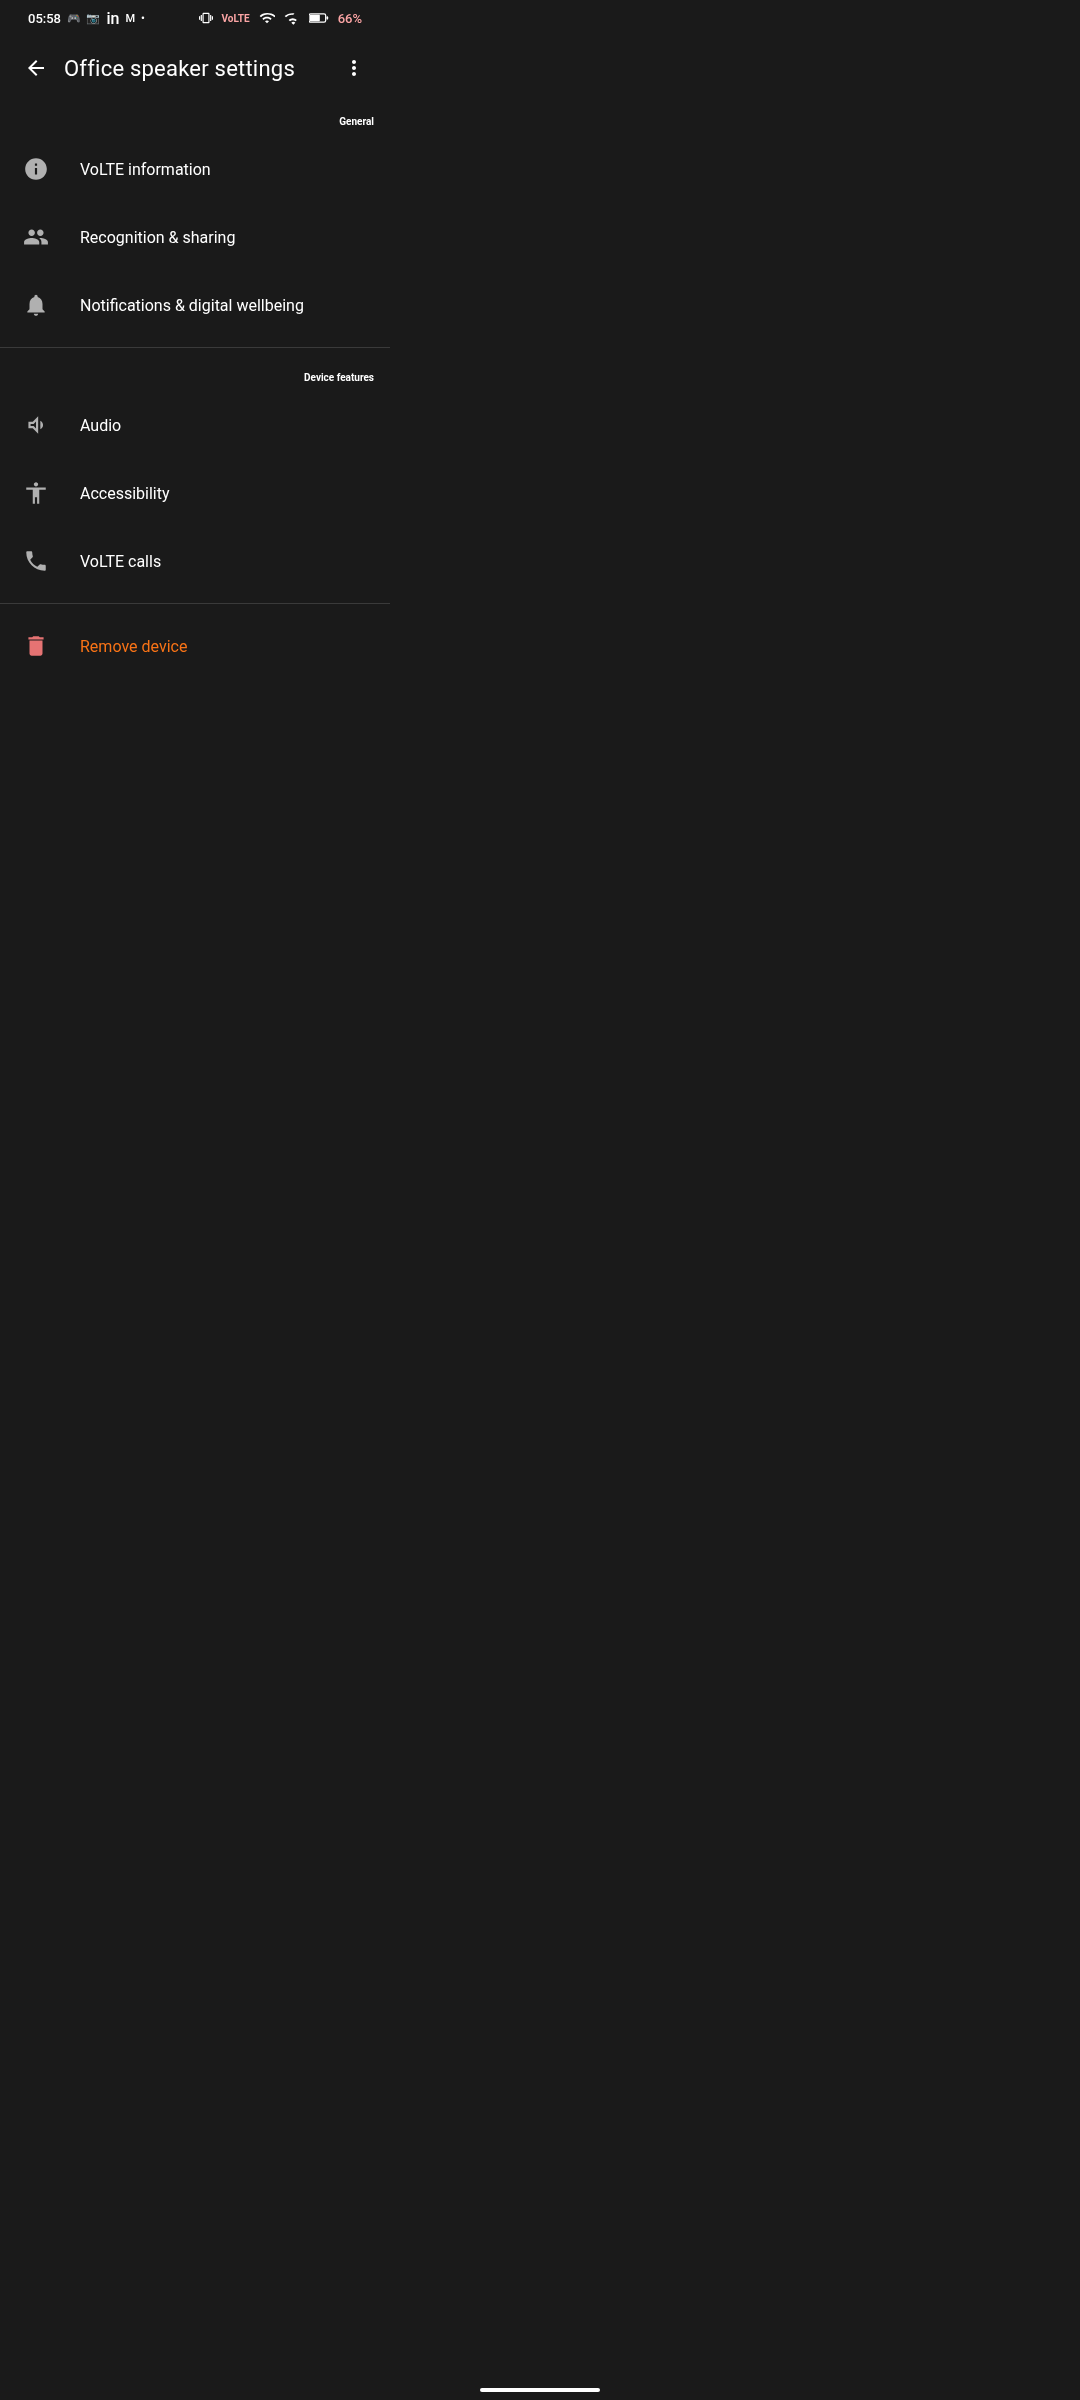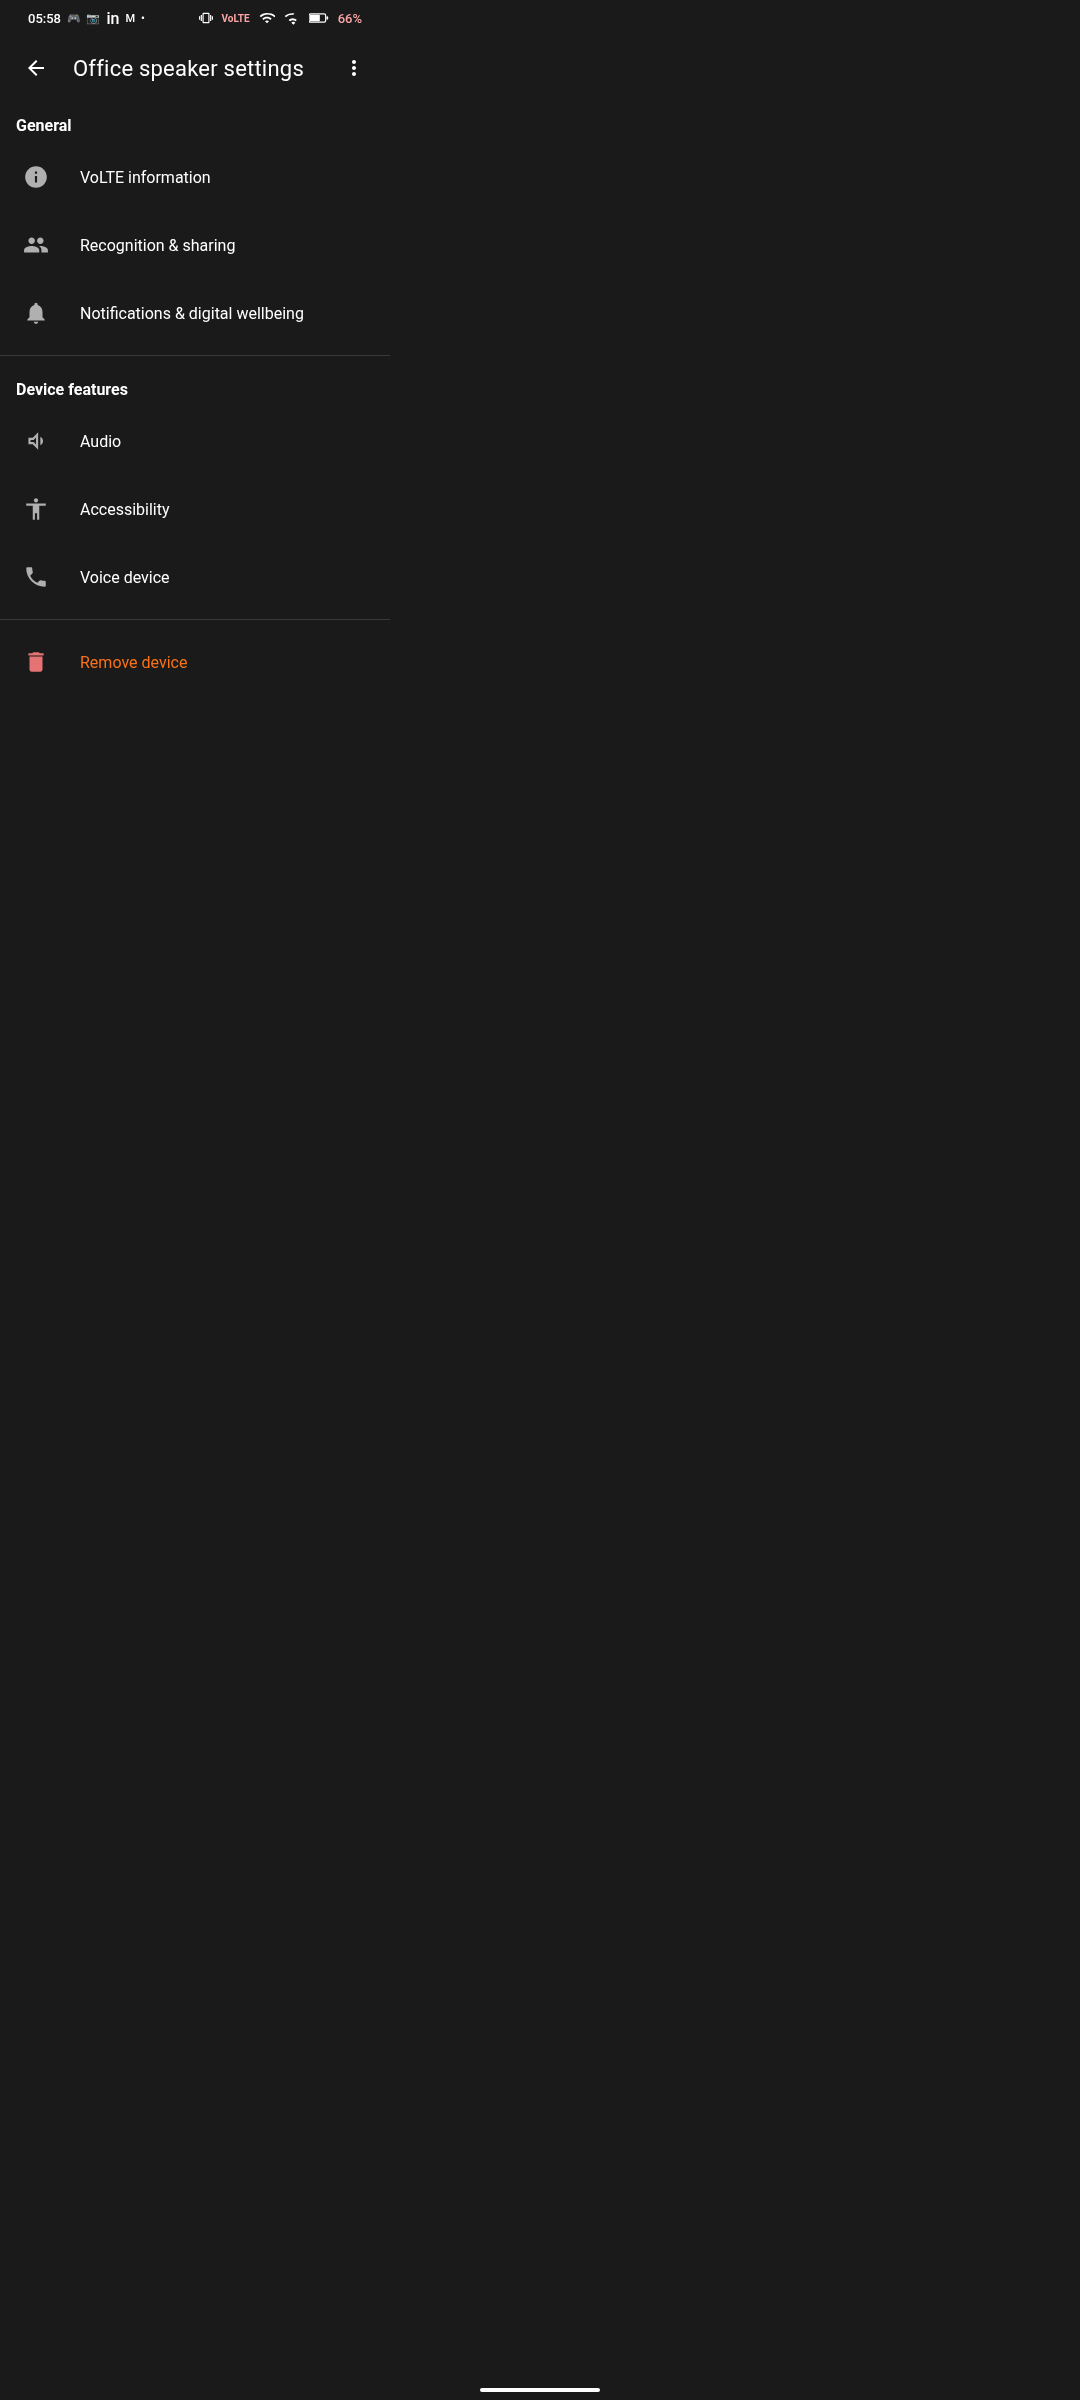--- a/index.html
+++ b/index.html
@@ -43,21 +43,21 @@
       font-size: 13px;
       font-weight: 500;
       color: #fca5a5;
     }
 
     .app-bar {
       display: flex;
       align-items: center;
       padding: 12px 16px;
       height: 64px;
-      gap: 17px;
+      gap: 8px;
     }
 
     .back-button {
       cursor: pointer;
       color: #ffffff;
       font-size: 22px;
       display: flex;
       align-items: center;
       justify-content: center;
       width: 40px;
@@ -80,23 +80,24 @@
       display: flex;
       align-items: center;
       justify-content: center;
       width: 40px;
       height: 40px;
       border-radius: 50%;
     }
 
     .section-header {
       padding: 16px 16px 8px 16px;
-      font-size: 16px;
+      font-size: 10px;
       font-weight: 700;
       color: #ffffff;
+      text-align: right;
     }
 
     .settings-item {
       display: flex;
       align-items: center;
       padding: 14px 16px;
       gap: 24px;
       cursor: pointer;
       min-height: 64px;
     }
@@ -245,21 +246,21 @@
   </div>
   <span class="item-text">Accessibility</span>
 </div>
 
 <div class="settings-item">
   <div class="item-icon">
     <svg class="svg-icon" viewBox="0 0 24 24" fill="#b0b0b0">
       <path d="M6.62 10.79c1.44 2.83 3.76 5.14 6.59 6.59l2.2-2.2c.27-.27.67-.36 1.02-.24 1.12.37 2.33.57 3.57.57.55 0 1 .45 1 1V20c0 .55-.45 1-1 1-9.39 0-17-7.61-17-17 0-.55.45-1 1-1h3.5c.55 0 1 .45 1 1 0 1.25.2 2.45.57 3.57.11.35.03.74-.25 1.02l-2.2 2.2z"></path>
     </svg>
   </div>
-  <span class="item-text">Voice device</span>
+  <span class="item-text">VoLTE calls</span>
 </div>
 
 <div class="divider"></div>
 
 <div class="settings-item remove-device-item">
   <div class="item-icon">
     <svg class="svg-icon" viewBox="0 0 24 24" fill="#e57373">
       <path d="M6 19c0 1.1.9 2 2 2h8c1.1 0 2-.9 2-2V7H6v12zM19 4h-3.5l-1-1h-5l-1 1H5v2h14V4z"></path>
     </svg>
   </div>

